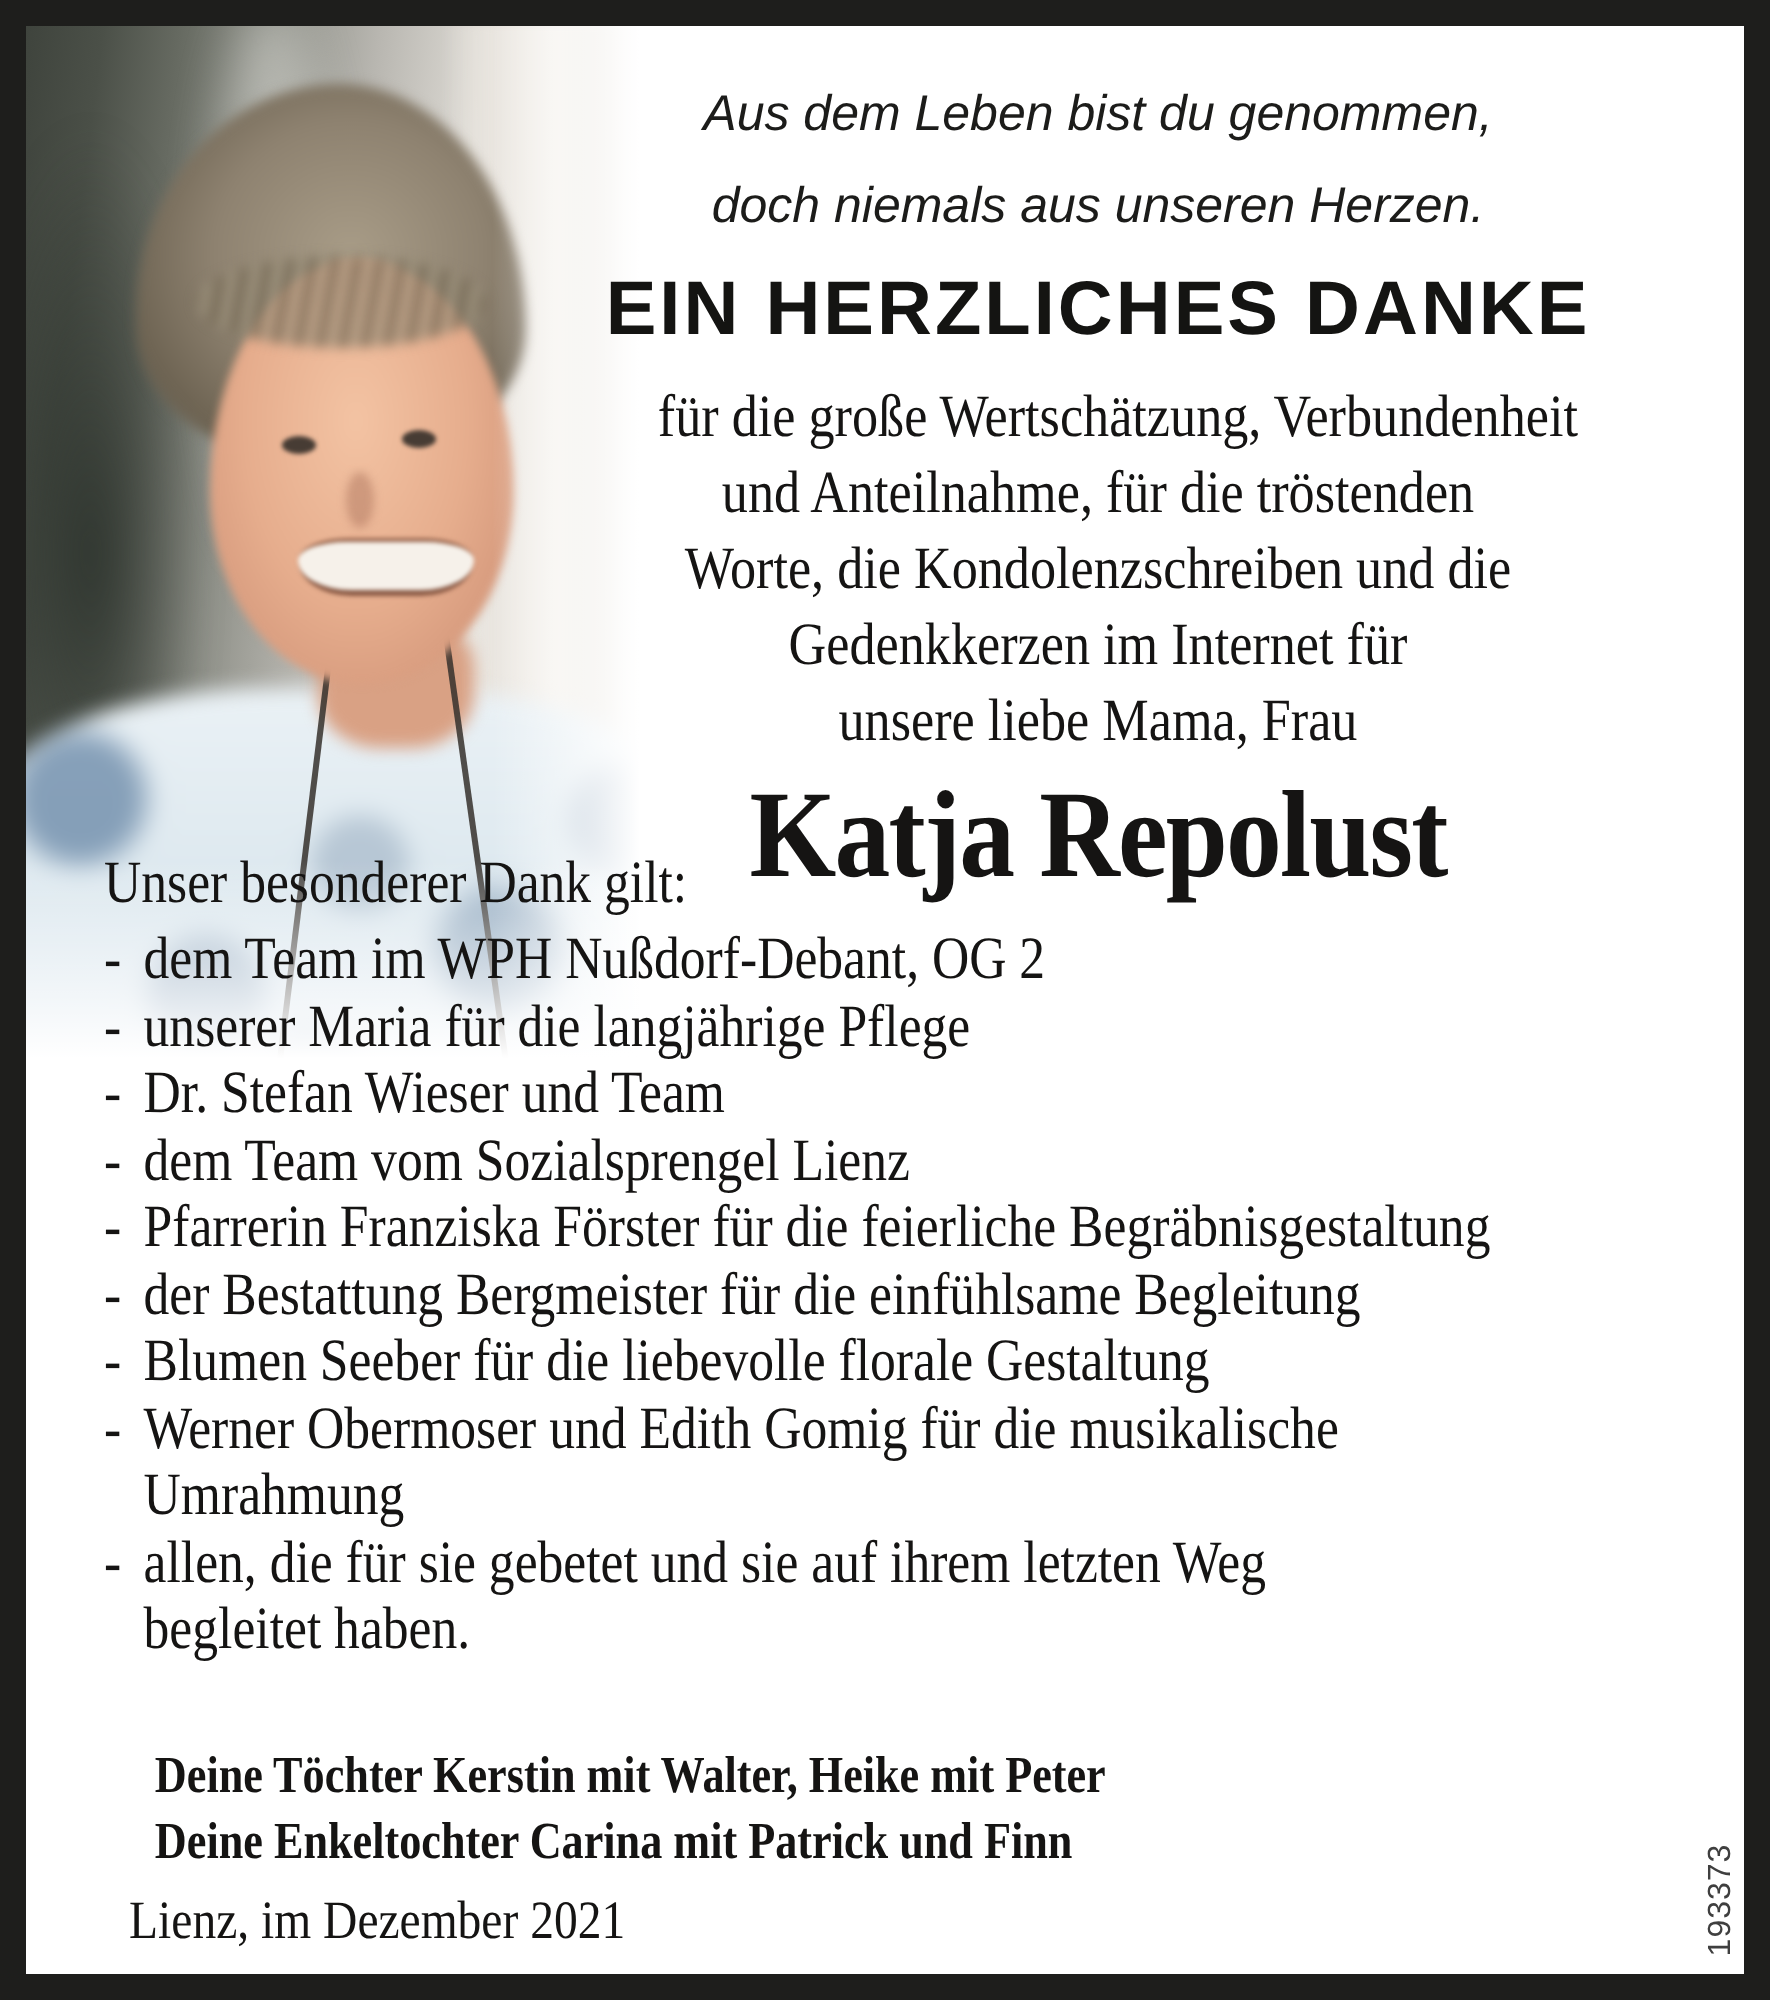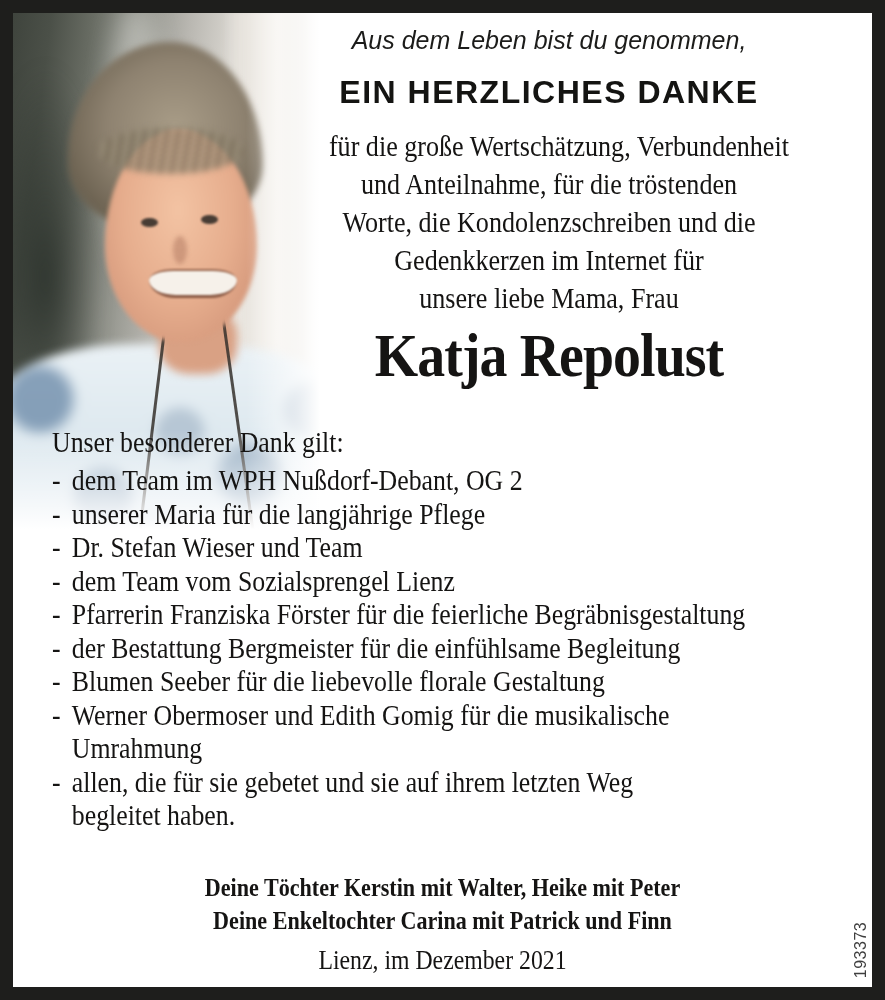--- a/index.html
+++ b/index.html
@@ -42,40 +42,40 @@
   .ph-eye.l{left:128px;top:206px;} .ph-eye.r{left:188px;top:203px;}
   .ph-nose{left:160px;top:224px;width:14px;height:28px;border-radius:50%;background:rgba(176,120,95,.5);filter:blur(2px);}
   .ph-smile{left:136px;top:257px;width:88px;height:24px;border-radius:44px 44px 48px 48px / 20px 20px 32px 32px;
      background:#f6f1ea;border-top:2px solid #9c6a52;border-bottom:3px solid #8a5a45;filter:blur(1px);}
   .ph-fade-right{left:233px;top:0;width:87px;height:545px;background:linear-gradient(to right,rgba(255,255,255,0),#fff 85%);}
   .ph-fade-bottom{left:0;top:418px;width:320px;height:127px;background:linear-gradient(to bottom,rgba(255,255,255,0),#fff 78%);}
 
   
   .col{position:absolute;left:296px;top:26px;width:506px;text-align:center;z-index:5;}
   .epi{font-family:"Liberation Sans","DejaVu Sans",sans-serif;font-style:italic;
-       font-size:25px;line-height:29px;color:#1c1c1a;white-space:nowrap;}
+       font-size:25px;line-height:29px;color:#1c1c1a;white-space:nowrap;margin-top:17px;}
   .headline{margin-top:20px;font-family:"Liberation Sans","DejaVu Sans",sans-serif;
-       font-weight:700;font-size:32px;line-height:34px;letter-spacing:1.5px;color:#141412;white-space:nowrap;}
+       font-weight:700;font-size:38px;line-height:34px;letter-spacing:1.5px;color:#141412;white-space:nowrap;}
   .intro{margin-top:18px;}
   .iline{font-size:30px;line-height:38px;white-space:nowrap;transform:scaleX(.87);}
   .name{margin-top:2px;font-size:62px;line-height:72px;font-weight:700;white-space:nowrap;
         transform:scaleX(.9);letter-spacing:-1px;}
 
   
   .thanks{position:absolute;left:52px;top:424px;width:810px;z-index:6;}
   .t-title{font-size:30px;line-height:36px;white-space:nowrap;transform:scaleX(.86);transform-origin:0 50%;}
   .t-list{margin-top:3px;}
   .item{display:flex;transform:scaleX(.86);transform-origin:0 50%;}
   .dash{width:23px;flex:0 0 23px;font-size:30px;line-height:33.5px;}
   .itext{font-size:30px;line-height:33.5px;}
   .itext div{white-space:nowrap;}
   .itext div:empty{display:none;}
 
   
-  .signature{position:absolute;left:13px;top:871px;width:859px;text-align:center;z-index:6;}
+  .signature{position:absolute;left:13px;top:871px;width:859px;z-index:6;}
   .sig-line{font-size:26px;line-height:33px;font-weight:700;white-space:nowrap;transform:scaleX(.85);}
   .dateline{margin-top:7px;font-size:27px;line-height:32px;white-space:nowrap;transform:scaleX(.88);}
 
   
   .refnum{position:absolute;left:833px;top:941px;z-index:41;
      font-family:"Liberation Sans","DejaVu Sans",sans-serif;font-size:16px;color:#3f3f3f;
      letter-spacing:.5px;white-space:nowrap;transform:rotate(-90deg);transform-origin:center;}
 </style>
 </head>
 <body>
@@ -95,20 +95,21 @@
   <div class="ph-eye l"></div>
   <div class="ph-eye r"></div>
   <div class="ph-nose"></div>
   <div class="ph-smile"></div>
   <div class="ph-fade-right"></div>
   <div class="ph-fade-bottom"></div>
 </div>
 
 <div class="col">
   <div class="epi">Aus dem Leben bist du genommen,</div>
+  <div class="epi">doch niemals aus unseren Herzen.</div>
   <div class="headline">EIN HERZLICHES DANKE</div>
   <div class="intro">
     <div class="iline">für die große Wertschätzung, Verbundenheit</div>
     <div class="iline">und Anteilnahme, für die tröstenden</div>
     <div class="iline">Worte, die Kondolenzschreiben und die</div>
     <div class="iline">Gedenkkerzen im Internet für</div>
     <div class="iline">unsere liebe Mama, Frau</div>
   </div>
   <div class="name">Katja Repolust</div>
 </div>

